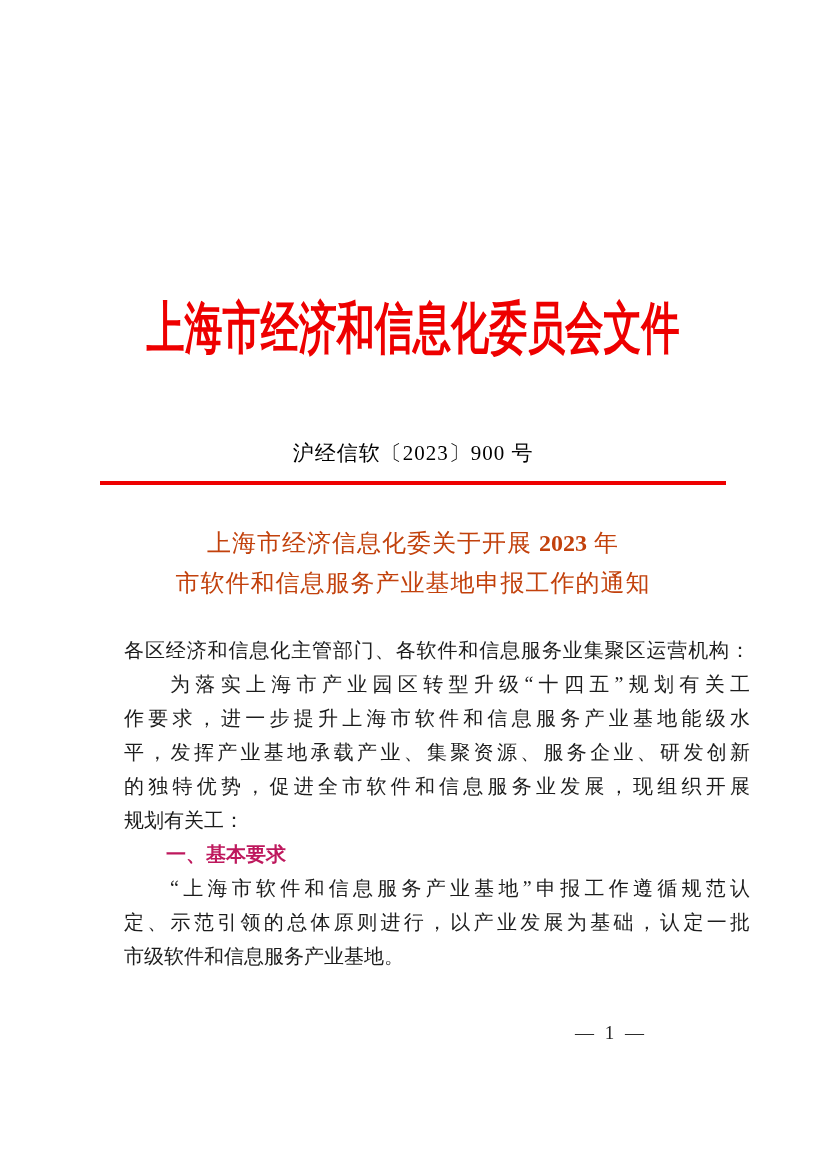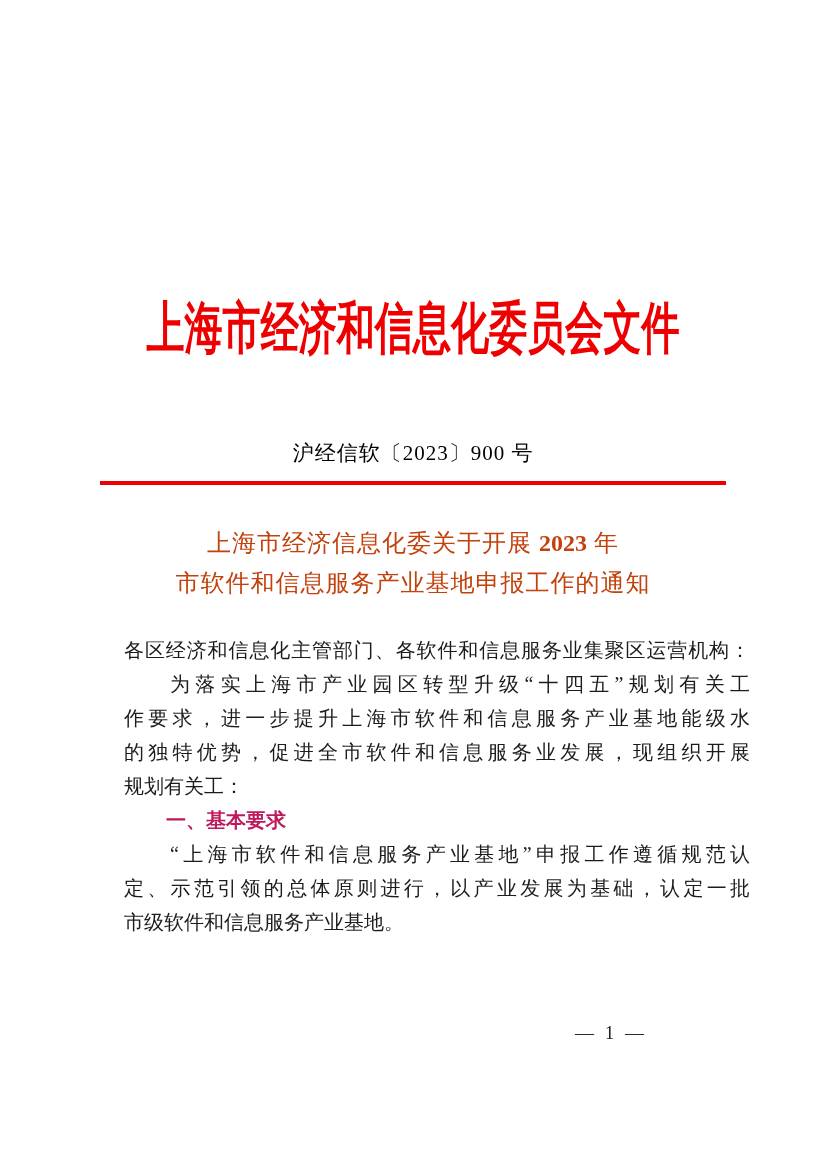--- a/index.html
+++ b/index.html
@@ -96,20 +96,21 @@
 
   <div class="notice-title">
     <div><span>上海市经济信息化委关于开展 </span><span class="year">2023</span><span> 年</span></div>
     <div>市软件和信息服务产业基地申报工作的通知</div>
   </div>
 
   <div class="body-text">
     <div class="line jf">各区经济和信息化主管部门、各软件和信息服务业集聚区运营机构：</div>
     <div class="line jf indent">为落实上海市产业园区转型升级“十四五”规划有关工</div>
     <div class="line jf">作要求，进一步提升上海市软件和信息服务产业基地能级水</div>
+    <div class="line jf">平，发挥产业基地承载产业、集聚资源、服务企业、研发创新</div>
     <div class="line jf">的独特优势，促进全市软件和信息服务业发展，现组织开展</div>
     <div class="line">规划有关工：</div>
     <div class="line heading">一、基本要求</div>
     <div class="line jf indent">“上海市软件和信息服务产业基地”申报工作遵循规范认</div>
     <div class="line jf">定、示范引领的总体原则进行，以产业发展为基础，认定一批</div>
     <div class="line">市级软件和信息服务产业基地。</div>
   </div>
 
   <div class="page-number">— 1 —</div>
 

